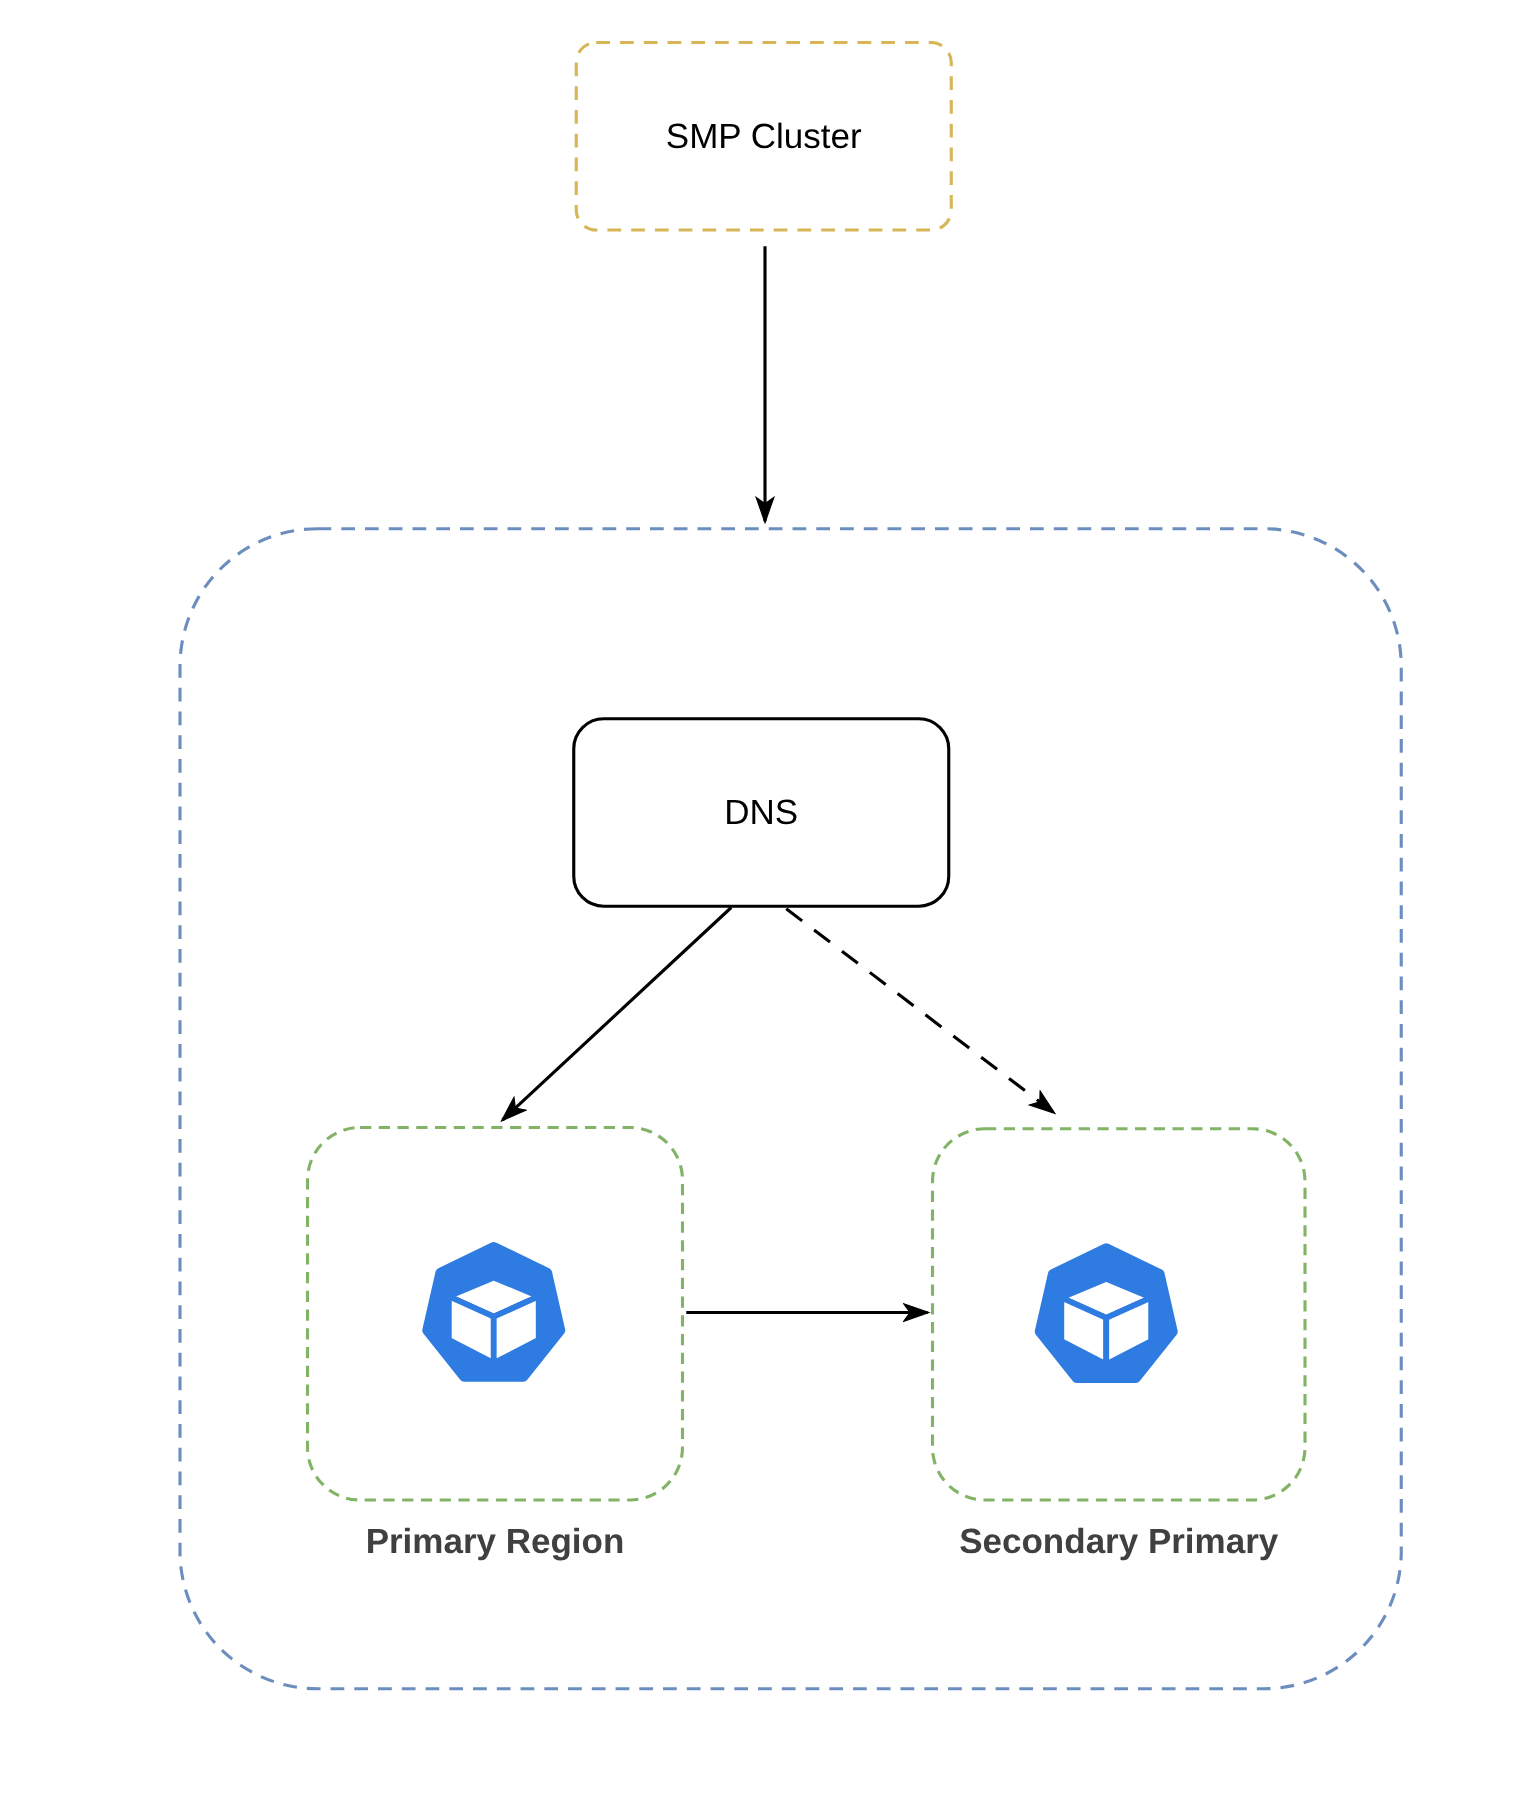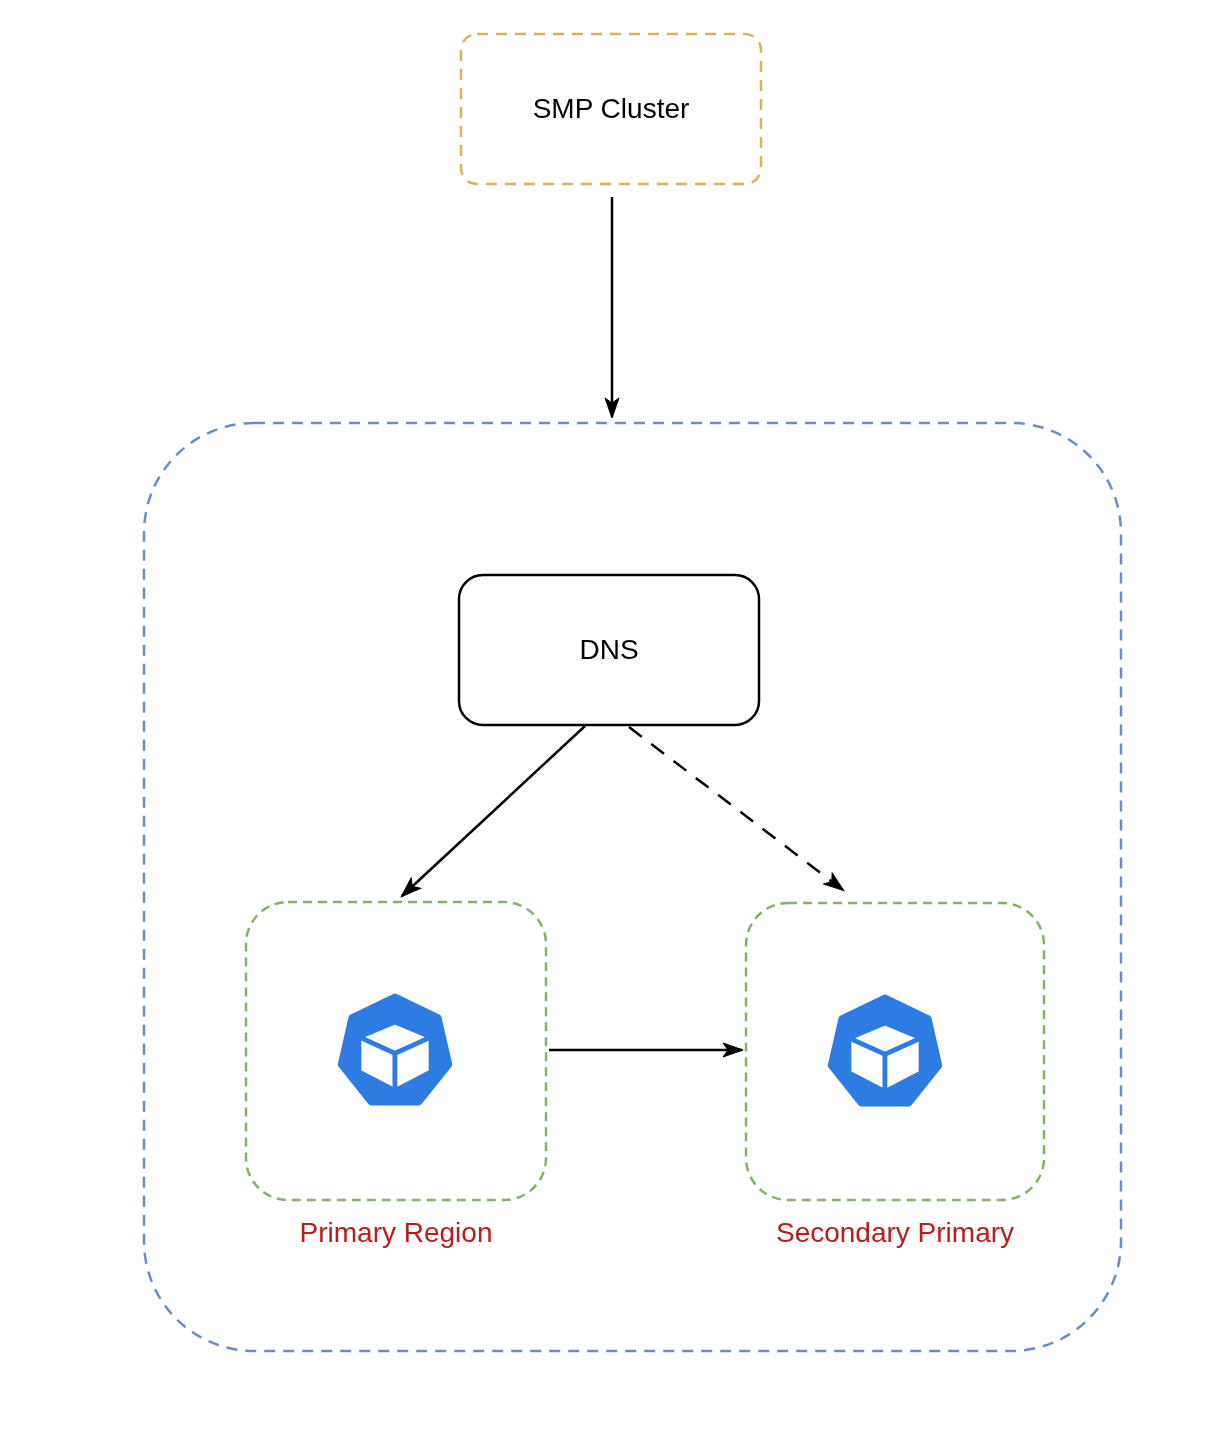--- a/index.html
+++ b/index.html
@@ -33,24 +33,25 @@
     font-size: 28px;
     line-height: 1.2;
     white-space: nowrap;
   }
   .region-caption {
     position: absolute;
     display: flex;
     align-items: flex-start;
     justify-content: center;
     text-align: center;
-    color: #b91c1c;
+    color: #404040;
     font-size: 28px;
     line-height: 1.2;
     white-space: nowrap;
+    font-weight: bold;
   }
 </style>
 </head>
 <body>
 
 <div id="canvas">
 
   <svg id="diagram-svg" viewBox="0 0 1210 1440" xmlns="http://www.w3.org/2000/svg">
     <defs>
       <marker id="arrowhead" markerUnits="userSpaceOnUse" markerWidth="24" markerHeight="18" refX="20" refY="8" orient="auto">

